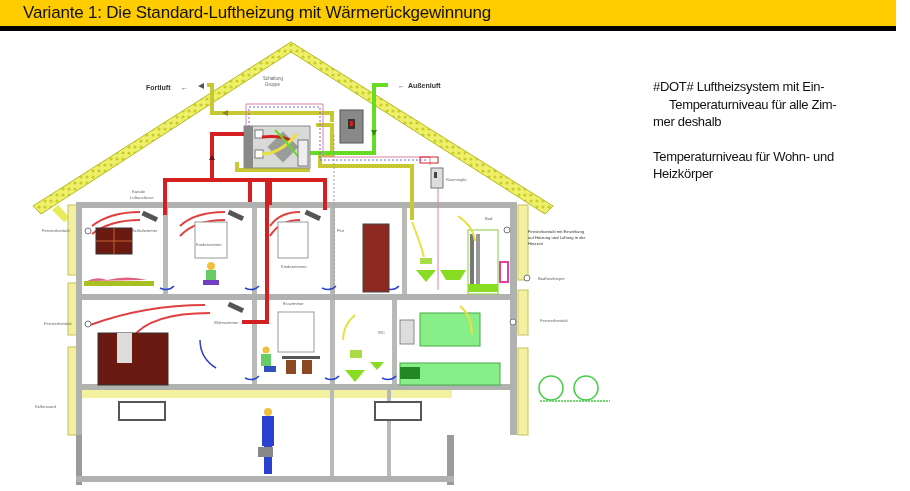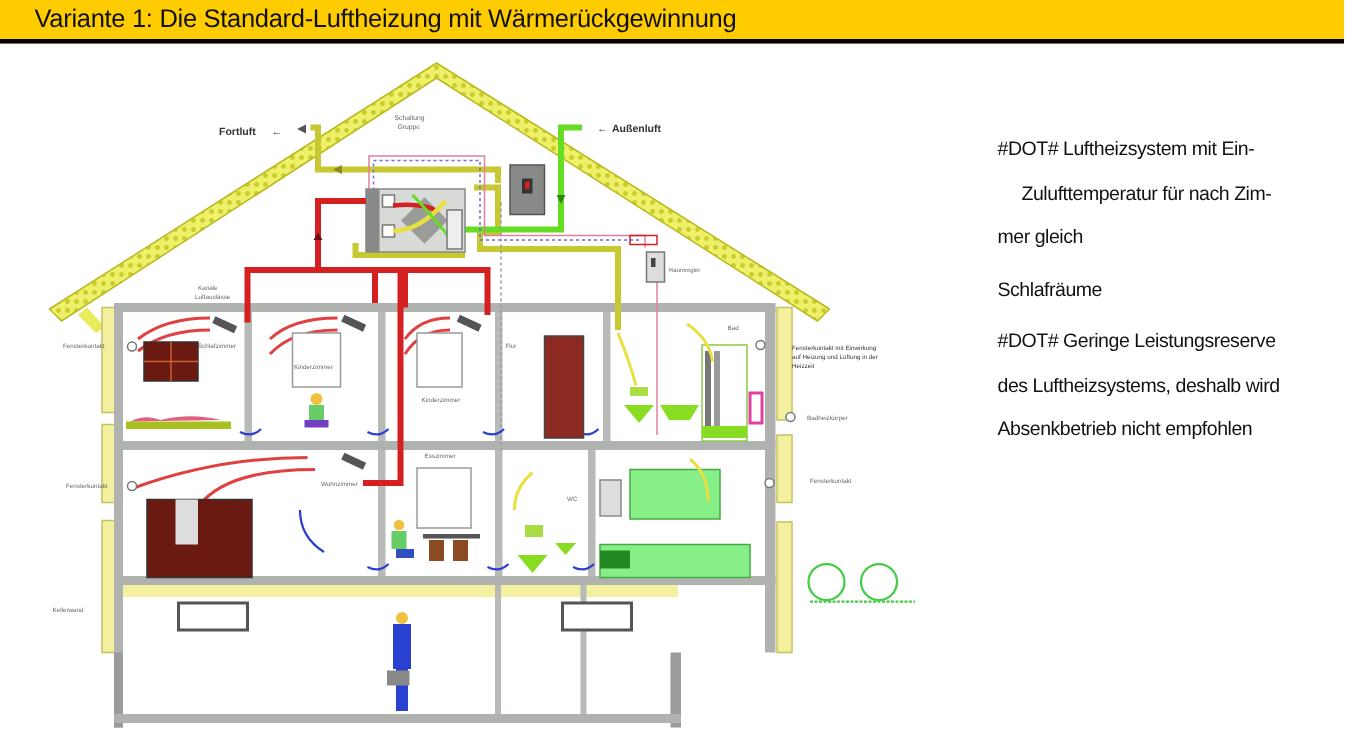--- a/index.html
+++ b/index.html
@@ -1,22 +1,22 @@
 <!DOCTYPE html>
 <html><head>
 <meta charset="utf-8">
 <style>
   html,body{margin:0;padding:0;background:#ffffff;}
   body{width:910px;height:491px;position:relative;overflow:hidden;font-family:"Liberation Sans",sans-serif;}
-  .banner{position:absolute;left:0;top:0;width:896px;height:26px;background:#ffcc00;border-bottom:3px solid #000000;}
+  .banner{position:absolute;left:0;top:0;width:896px;height:26px;background:#ffcc00;border-bottom:5px solid #000000;}
   .banner-title{position:absolute;left:23px;top:3px;font-size:17px;color:#111;letter-spacing:-0.2px;white-space:nowrap;}
   .diagram{position:absolute;left:0;top:30px;width:620px;height:461px;}
   .notes{position:absolute;left:653px;top:78px;width:240px;font-size:13px;line-height:17.5px;color:#111;letter-spacing:-0.3px;}
   .note{margin:0 0 17px 0;}
-  .note p{margin:12px;}
+  .note p{margin:0;}
   .indent{padding-left:16px;}
   svg text{font-family:"Liberation Sans",sans-serif;}
 </style>
 </head>
 <body>
 
 <div class="banner">
   <div class="banner-title">Variante 1:  Die Standard-Luftheizung mit Wärmerückgewinnung</div>
 </div>
 
@@ -263,24 +263,20 @@
     <circle cx="507" cy="230" r="3"></circle>
     <circle cx="513" cy="322" r="3"></circle>
     <circle cx="527" cy="278" r="3"></circle>
   </g>
 </svg>
 </div>
 
 <div class="notes">
   <div class="note">
     <p>#DOT# Luftheizsystem mit Ein-</p>
-    <p class="indent">Zulufttemperatur für nach Zim-</p>
-    <p>mer gleich</p>
+    <p class="indent">Temperaturniveau für alle Zim-</p>
+    <p>mer deshalb</p>
   </div>
   <div class="note">
-    <p>Schlafräume</p>
-  </div>
-  <div class="note">
-    <p>#DOT# Geringe Leistungsreserve</p>
-    <p>des Luftheizsystems, deshalb wird</p>
-    <p>Absenkbetrieb nicht empfohlen</p>
+    <p>Temperaturniveau für Wohn-  und</p>
+    <p>Heizkörper</p>
   </div>
 </div>
 
 </body></html>

